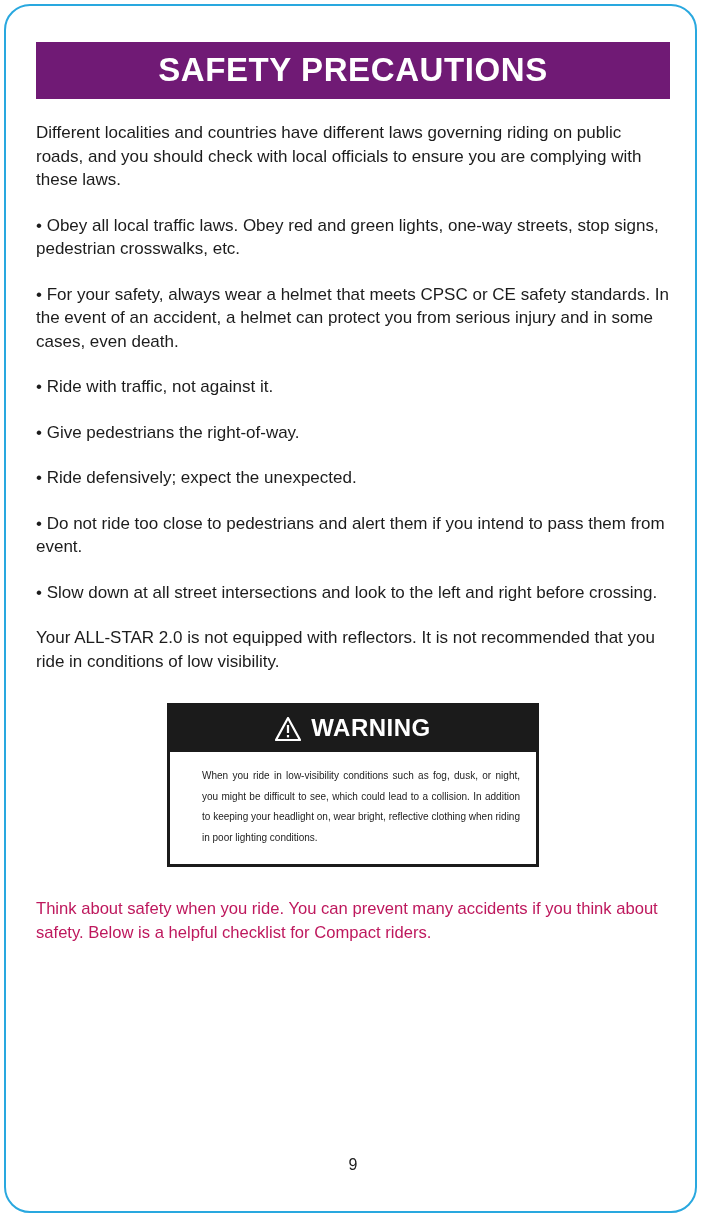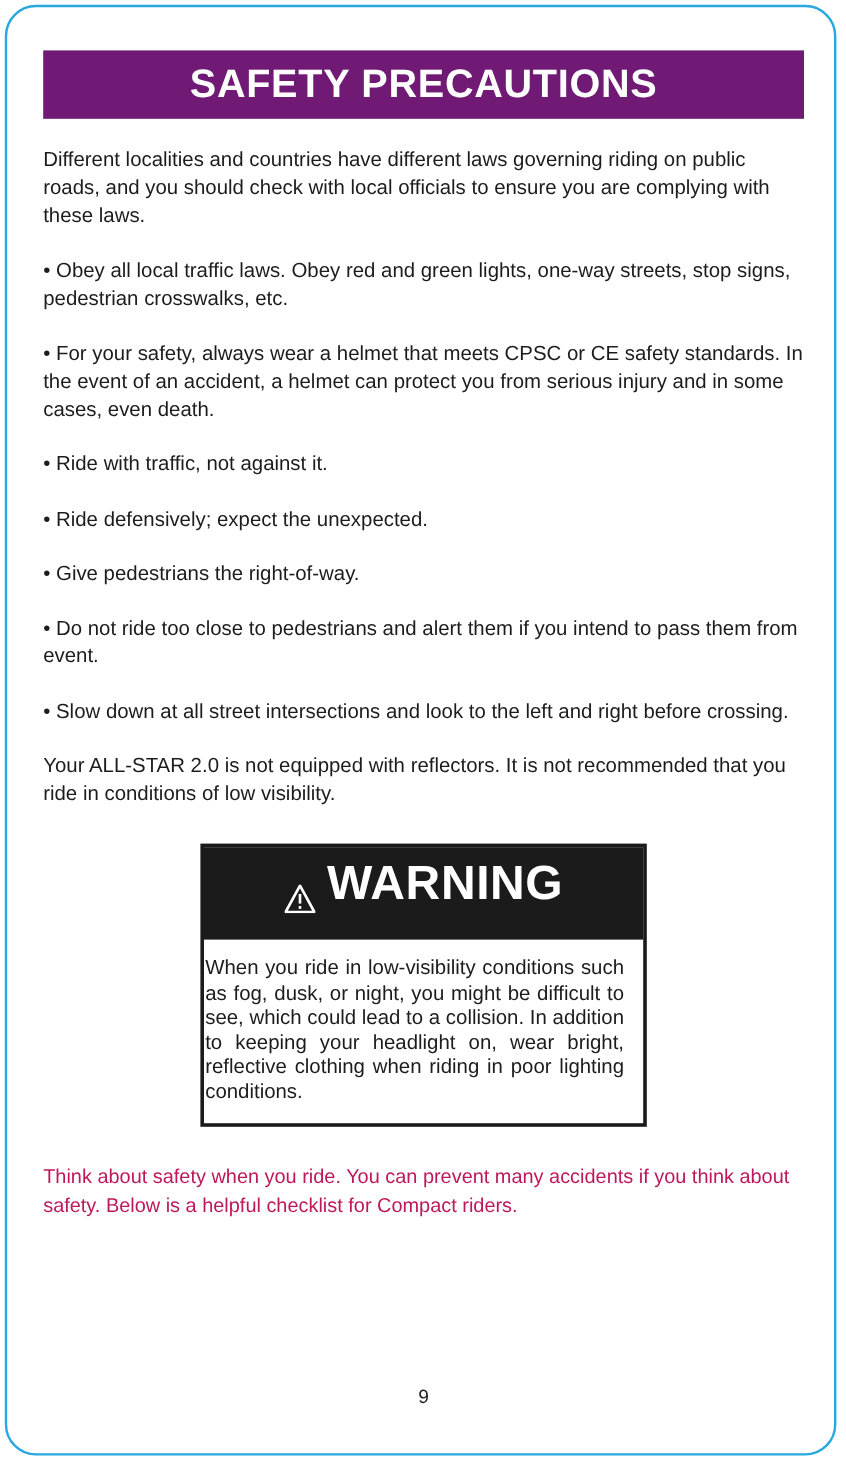--- a/index.html
+++ b/index.html
@@ -64,39 +64,39 @@
   .warning-box {
     width: 372px;
     border: 3px solid #1b1b1b;
     background: #ffffff;
     box-sizing: border-box;
   }
   .warning-title {
     background: #1b1b1b;
     color: #ffffff;
     text-align: center;
-    font-size: 40px;
+    font-size: 24px;
     font-weight: bold;
-    padding: 8px 0 24px 0;
+    padding: 8px 0 10px 0;
     letter-spacing: 0.5px;
     display: flex;
     align-items: center;
     justify-content: center;
     gap: 10px;
   }
   .warn-tri {
     display: inline-block;
     width: 26px;
     height: 24px;
     position: relative;
     top: 1px;
   }
   .warning-body {
-    padding: 14px 16px 16px 1px;
-    font-size: 17px;
+    padding: 14px 16px 16px 32px;
+    font-size: 10px;
     line-height: 20.5px;
     text-align: justify;
     color: #1c1c1c;
   }
   .closing {
     margin-top: 30px;
     font-size: 16.6px;
     line-height: 23.5px;
     color: #be185d;
   }
@@ -117,22 +117,22 @@
 
 <div class="content">
 
   <div class="section-header">SAFETY PRECAUTIONS</div>
 
   <div class="body-text">
     <p class="para">Different localities and countries have different laws governing riding on public roads, and you should check with local officials to ensure you are complying with these laws.</p>
     <p class="para">• Obey all local traffic laws. Obey red and green lights, one-way streets, stop signs, pedestrian crosswalks, etc.</p>
     <p class="para">• For your safety, always wear a helmet that meets CPSC or CE safety standards. In the event of an accident, a helmet can protect you from serious injury and in some cases, even death.</p>
     <p class="para">• Ride with traffic, not against it.</p>
+    <p class="para">• Give pedestrians the right-of-way.</p>
     <p class="para">• Ride defensively; expect the unexpected.</p>
-    <p class="para">• Give pedestrians the right-of-way.</p>
     <p class="para">• Do not ride too close to pedestrians and alert them if you intend to pass them from event.</p>
     <p class="para">• Slow down at all street intersections and look to the left and right before crossing.</p>
     <p class="para">Your ALL-STAR 2.0 is not equipped with reflectors. It is not recommended that you ride in conditions of low visibility.</p>
   </div>
 
   <div class="warning-wrap">
     <div class="warning-box">
       <div class="warning-title">
         <span class="warn-tri">
           <svg width="26" height="24" viewBox="0 0 26 24" aria-hidden="true">

